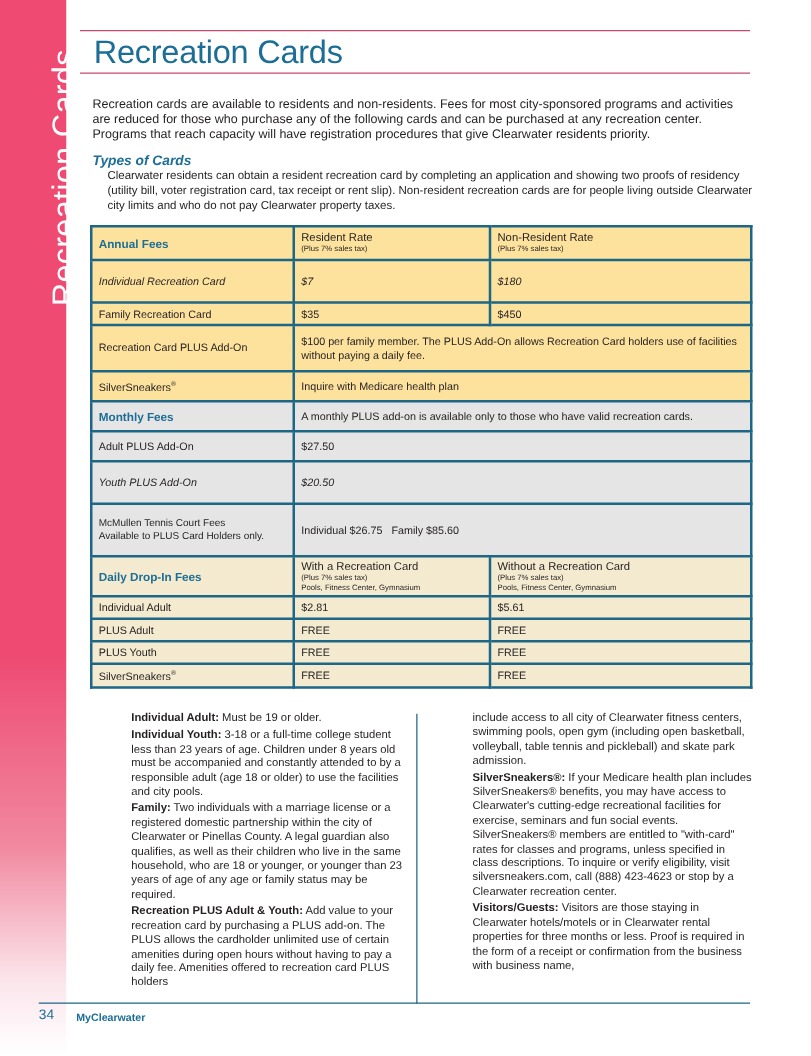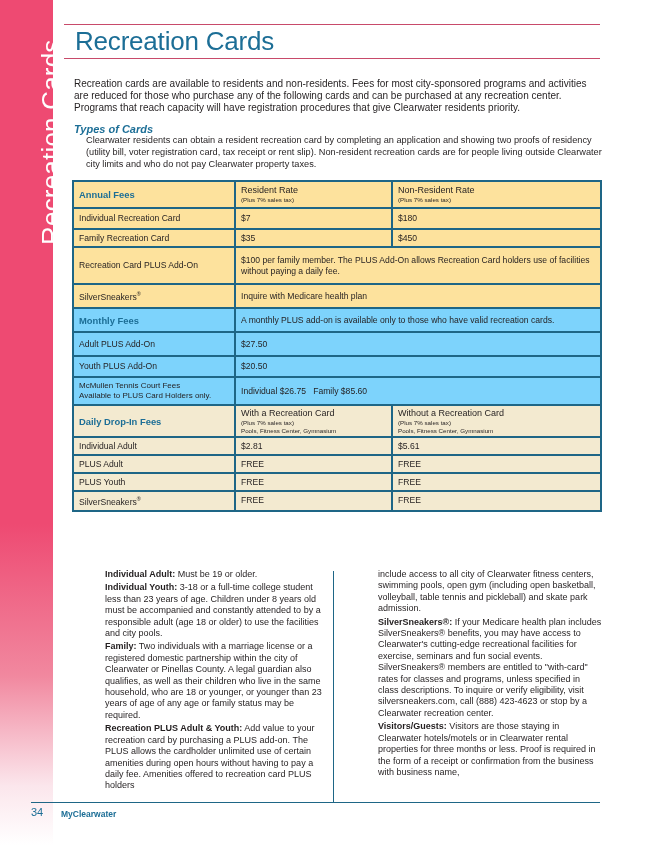--- a/index.html
+++ b/index.html
@@ -39,31 +39,31 @@
     position: absolute; left: 72px; top: 180px; width: 528px;
     border-collapse: collapse; font-size: 8.6px; table-layout: fixed;
   }
   table.fees td {
     border: 2.5px solid #1e6686; padding: 2px 5px; vertical-align: middle; line-height: 11px; margin-left: 22px;
   }
   table.fees col.c1 { width: 162px; }
   table.fees col.c2 { width: 157px; }
   table.fees col.c3 { width: 209px; }
   .yellow td { background: #fde29d; }
-  .blue td { background: #7dd3fc; }
+  .blue td { background: #e5e5e5; }
   .tan td { background: #f3ead0; }
   .sec-head { color: #1c6e96; font-weight: bold; font-size: 9.4px; }
   .sub { display: block; font-size: 6.2px; line-height: 7.5px; }
   .hdr { font-size: 9px; }
   .h27 td { height: 27px; }
-  .h21 td { height: 21px; }
+  .h21 td { height: 34px; font-style: italic; }
   .h18 td { height: 18px; }
   .h36 td { height: 37px; }
   .h24 td { height: 24px; }
-  .h30 td { height: 28px; }
+  .h30 td { height: 42px; }
   .h31 td { height: 31px; }
   sup.reg { font-size: 5.5px; vertical-align: super; }
 
   .col-left {
     position: absolute; left: 74px; top: 569px; width: 256px; font-size: 9px; line-height: 11.4px;
   }
   .col-right {
     position: absolute; left: 347px; top: 569px; width: 256px; font-size: 9px; line-height: 11.4px;
   }
   .col-left p, .col-right p { margin-bottom: 2px; margin-left: 31px; }

